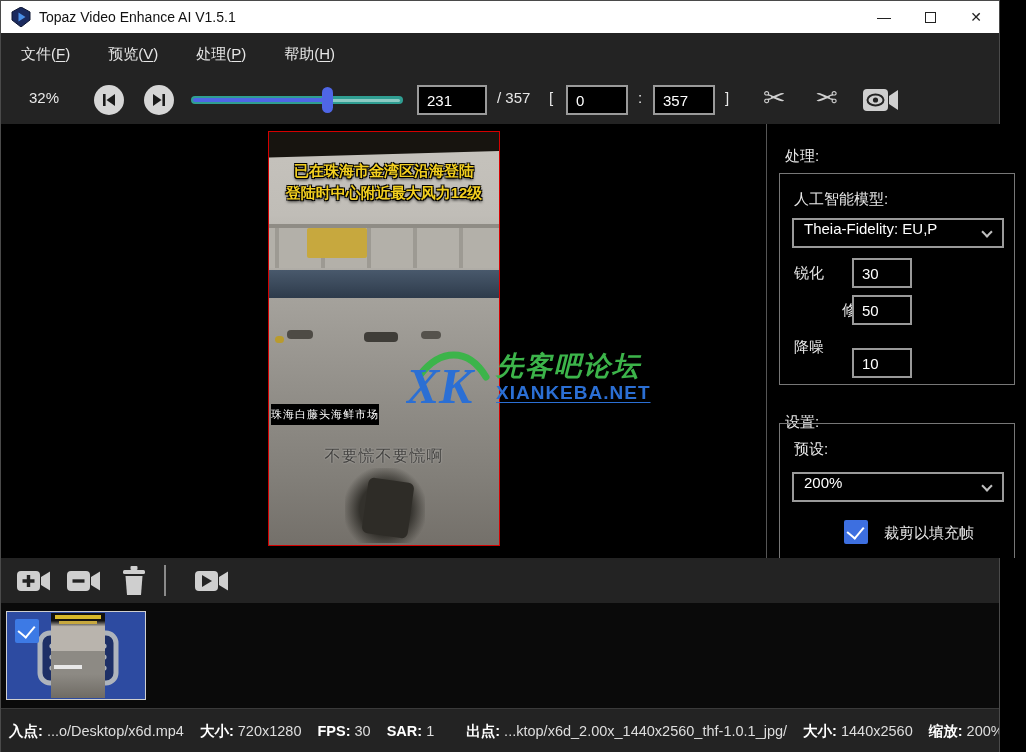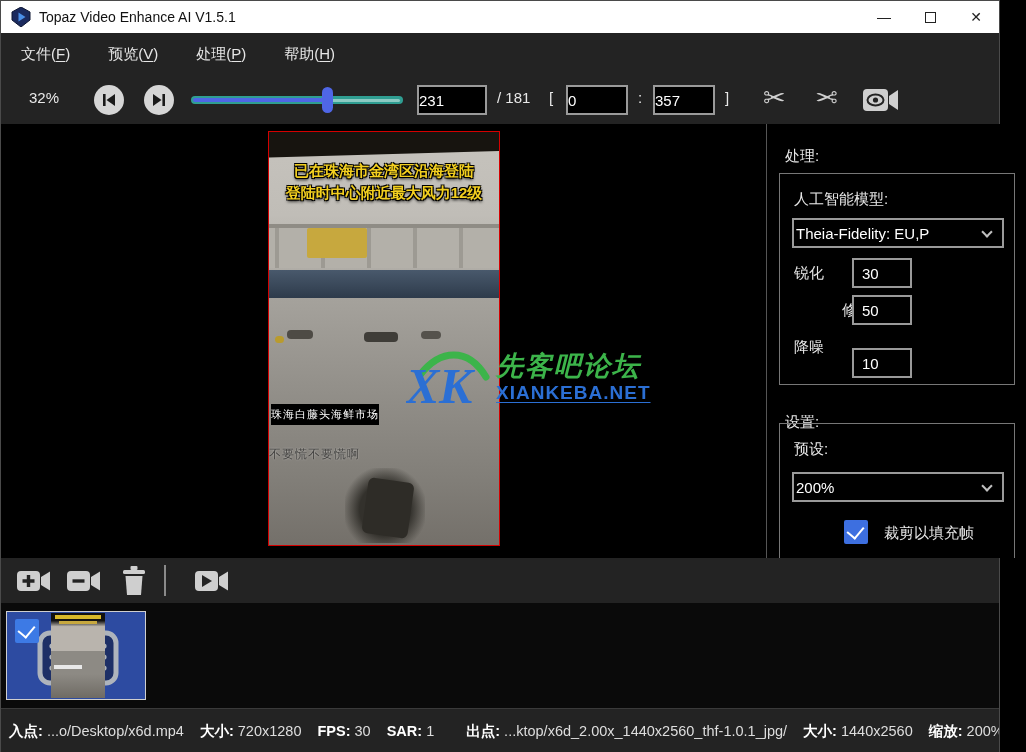--- a/index.html
+++ b/index.html
@@ -19,53 +19,53 @@
   .menu-item u { text-underline-offset:2px; }
 
   
   .toolbar { position:absolute; left:0; top:75px; width:100%; height:48px; background:#232323; }
   .tb-text { position:absolute; top:13px; color:#e8e8e8; font-size:15px; }
   .circle-btn { position:absolute; top:9px; width:30px; height:30px; border-radius:50%; background:#d6d6d6; display:flex; align-items:center; justify-content:center; }
   .slider { position:absolute; left:190px; top:20px; width:212px; height:8px; border-radius:4px; background:#2f9e92; }
   .slider .played { position:absolute; left:2px; top:2px; width:135px; height:4px; background:#4f66e6; border-radius:2px; }
   .slider .remaining { position:absolute; left:140px; right:3px; top:2.5px; height:3px; background:rgba(255,255,255,.45); border-radius:2px; }
   .slider .handle { position:absolute; left:131px; top:-9px; width:11px; height:26px; border-radius:6px; background:#4f66e6; }
-  .tb-input { position:absolute; top:9px; height:30px; background:#000; border:2px solid #9a9a9a; color:#fff; font-size:15px; padding-left:0; font-family:"Liberation Sans", sans-serif; }
+  .tb-input { position:absolute; top:9px; height:30px; background:#000; border:2px solid #9a9a9a; color:#fff; font-size:15px; padding-left:8px; font-family:"Liberation Sans", sans-serif; }
   .scissor { position:absolute; top:6px; color:#cfcfcf; font-size:27px; line-height:32px; }
   .flip { transform:scaleX(-1); }
 
   
   .main { position:absolute; left:0; top:123px; width:100%; height:434px; background:#000; }
   .panel-divider { position:absolute; left:765px; top:0; width:1px; height:100%; background:#555; }
 
   
   .video { position:absolute; left:267px; top:7px; width:232px; height:415px; border:1px solid #d40000; background:linear-gradient(#c6c3bd 0%, #c0bdb7 20%, #aeaba5 34%, #a3a09b 42%, #a8a5a0 55%, #918e88 78%, #858079 100%); overflow:hidden; }
   .vid-topband { position:absolute; left:-6px; top:-4px; width:112%; height:26px; background:#17140f; transform:rotate(-1.6deg); }
   .vid-bridge { position:absolute; left:0; top:92px; width:100%; height:44px; border-top:4px solid #8f8c85; background:repeating-linear-gradient(90deg, #b3b0a9 0 6px, #9d9a93 6px 10px, #b3b0a9 10px 46px); }
   .vid-blueband { position:absolute; left:0; top:138px; width:100%; height:28px; background:linear-gradient(#49596c, #2e3b4b); }
   .vid-sign { position:absolute; left:38px; top:96px; width:60px; height:30px; background:#c7a83e; border-radius:2px; }
   .vid-water { position:absolute; left:0; top:166px; width:100%; bottom:0; background:linear-gradient(#a5a29c, #918e88 40%, #827f79 72%, #74706a 100%); }
   .car { position:absolute; border-radius:4px; }
   .vid-blob { position:absolute; left:76px; top:336px; width:80px; height:75px; background:radial-gradient(ellipse at 50% 55%, #33312c 0 45%, rgba(51,49,44,0) 75%); }
   .vid-blob2 { position:absolute; left:96px; top:348px; width:46px; height:56px; background:#2e2c27; border-radius:6px; transform:rotate(8deg); }
   .vid-headline { position:absolute; left:0; top:28px; width:100%; text-align:center; color:#f3cf1f; font-weight:bold; font-size:15px; line-height:1.45; text-shadow:-1px -1px 0 #000, 1px -1px 0 #000, -1px 1px 0 #000, 1px 1px 0 #000, 0 2px 3px #000; }
   .vid-tag { position:absolute; left:2px; top:272px; background:#000; color:#fff; font-size:11px; padding:3px 0; letter-spacing:1px; }
-  .vid-caption { position:absolute; left:0; top:314px; width:100%; color:#434240; font-size:12px; letter-spacing:1px; text-shadow:0 0 2px rgba(255,255,255,.5); }
+  .vid-caption { position:absolute; left:0; top:314px; width:100%; text-align:center; color:#434240; font-size:16px; letter-spacing:1px; text-shadow:0 0 2px rgba(255,255,255,.5); }
 
   
   .watermark { position:absolute; left:405px; top:221px; display:flex; align-items:center; gap:6px; z-index:5; }
   .wm-text1 { color:#3cb44a; font-weight:bold; font-style:italic; font-size:27px; letter-spacing:2px; line-height:1.1; }
   .wm-text2 { color:#2b6fd4; font-weight:bold; font-size:19px; letter-spacing:1px; text-decoration:underline; text-underline-offset:3px; }
 
   
   .side-panel { position:absolute; left:766px; top:0; width:260px; height:100%; background:#000; color:#e8e8e8; font-size:15px; }
   .panel-header { position:absolute; left:18px; }
   .groupbox { position:absolute; left:12px; width:236px; border:1px solid #777; }
   .grp-label { position:absolute; left:14px; }
-  .dropdown { position:absolute; left:12px; width:212px; height:30px; background:#000; border:2px solid #9a9a9a; color:#fff; display:flex; align-items:center; padding-left:2px; font-size:15px; }
+  .dropdown { position:absolute; left:12px; width:212px; height:30px; background:#000; border:2px solid #9a9a9a; color:#fff; display:flex; padding-left:10px; font-size:15px; }
   .chev { position:absolute; right:11px; top:8px; width:8px; height:8px; border-right:2px solid #c0c0c0; border-bottom:2px solid #c0c0c0; transform:rotate(45deg); }
   .param-label { position:absolute; left:14px; }
   .param-input { position:absolute; left:72px; width:60px; height:30px; background:#000; border:2px solid #9a9a9a; color:#fff; font-size:15px; padding-left:8px; font-family:"Liberation Sans", sans-serif; }
   .checkbox { position:absolute; left:64px; width:24px; height:24px; background:#3d6fe0; border-radius:2px; }
   .checkbox::after { content:""; position:absolute; left:6px; top:3px; width:9px; height:13px; border-right:2.5px solid #fff; border-bottom:2.5px solid #fff; transform:rotate(40deg); }
   .chk-label { position:absolute; left:104px; }
 
   
   .action-bar { position:absolute; left:0; top:557px; width:100%; height:45px; background:#232323; }
   .ab-icon { position:absolute; top:9px; }
@@ -131,21 +131,21 @@
       </svg>
     </div>
 
     <div class="slider">
       <div class="played"></div>
       <div class="remaining"></div>
       <div class="handle"></div>
     </div>
 
     <input class="tb-input" style="left: 416px; width: 70px;" value="231">
-    <span class="tb-text" style="left:496px;">/ 181</span>
+    <span class="tb-text" style="left:496px;">/ 357</span>
     <span class="tb-text" style="left:548px;">[</span>
     <input class="tb-input" style="left: 565px; width: 62px;" value="0">
     <span class="tb-text" style="left:637px;">:</span>
     <input class="tb-input" style="left: 652px; width: 62px;" value="357">
     <span class="tb-text" style="left:724px;">]</span>
 
     <span class="scissor" style="left:762px;">✂</span>
     <span class="scissor flip" style="left:814px;">✂</span>
 
     <svg class="ab-icon" style="position:absolute; left:862px; top:12px;" width="36" height="24" viewBox="0 0 36 24">

